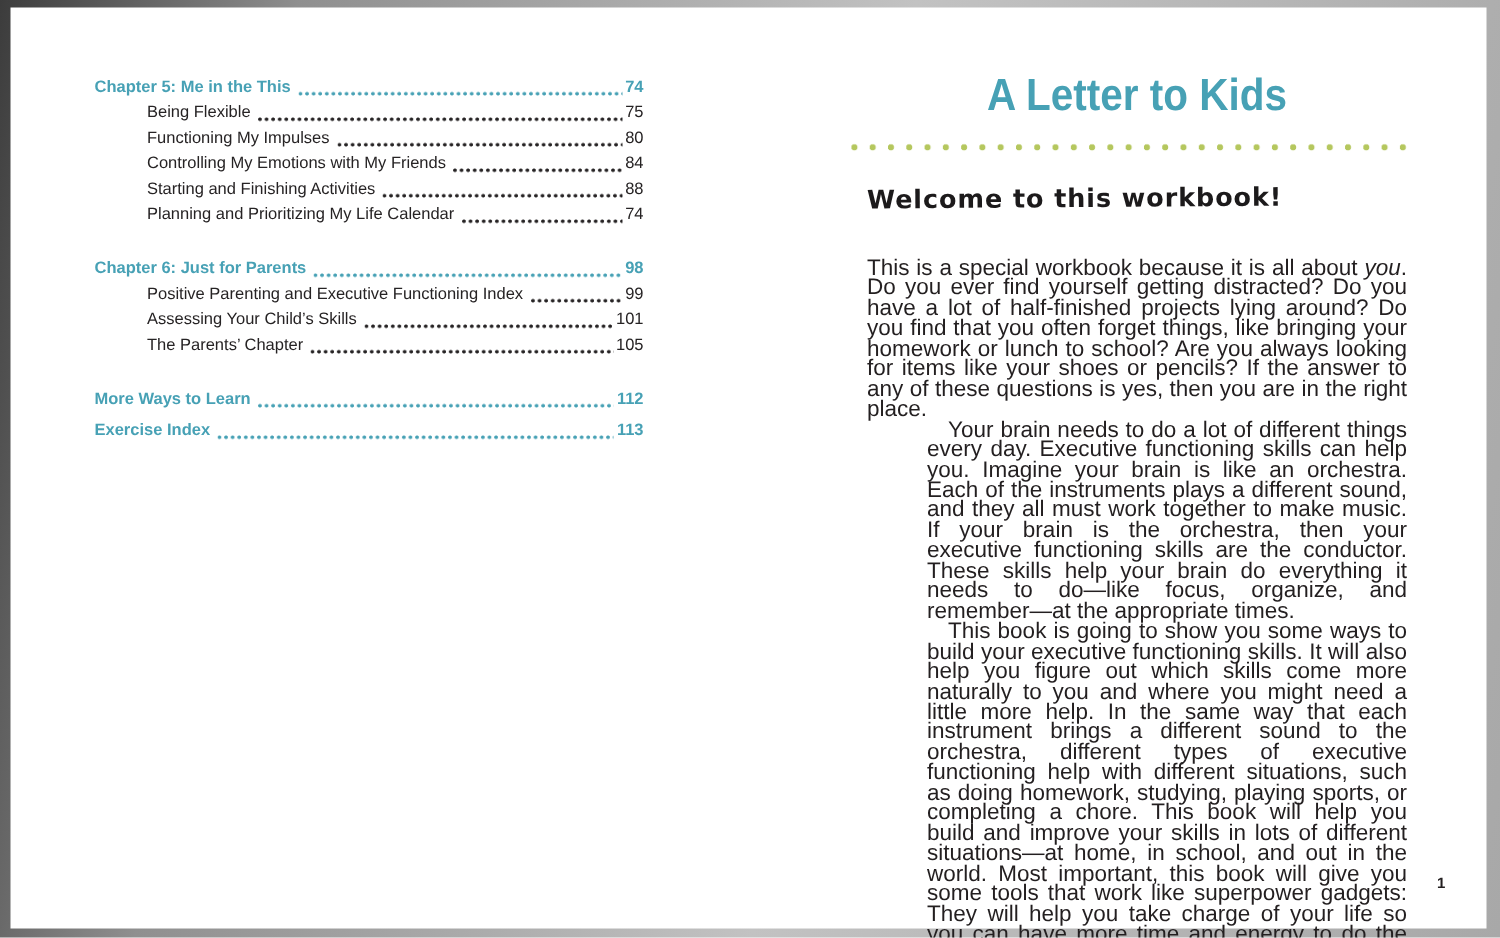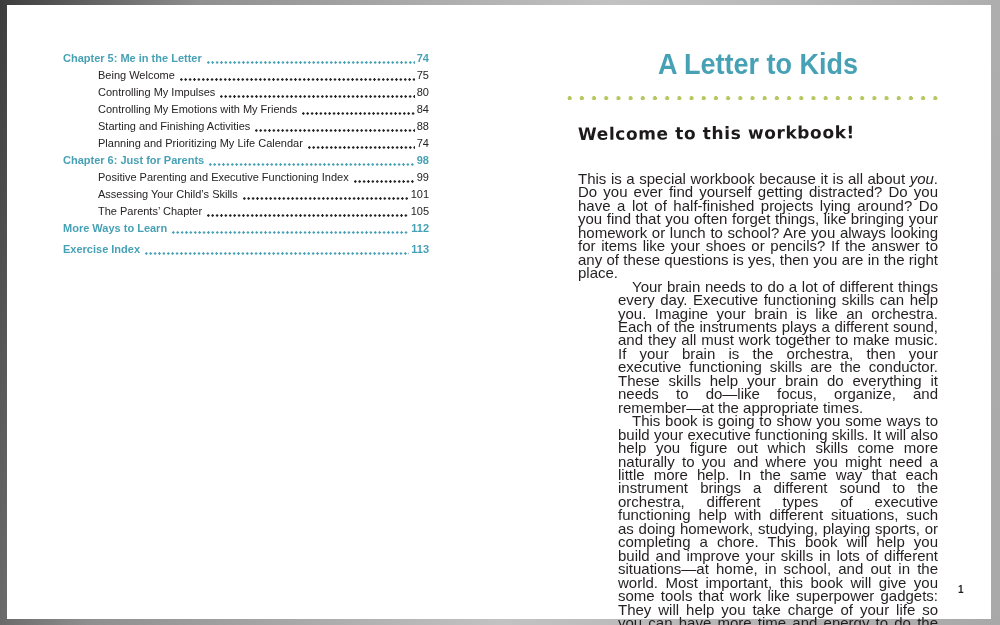--- a/index.html
+++ b/index.html
@@ -31,21 +31,21 @@
     align-items: flex-end;
     font-size: 11px;
     line-height: 17px;
     color: #262324;
   }
   .toc-row.chapter {
     color: var(--teal);
     font-weight: bold;
   }
   .toc-row.sub { padding-left: 35px; }
-  .gap-lg { }
+  .gap-lg { margin-top: 19px; }
   .gap-sm { margin-top: 4px; }
   .toc-label { white-space: nowrap; }
   .toc-pagenum { white-space: nowrap; text-align: right; }
   .leader {
     flex: 1 1 auto;
     height: 3px;
     margin: 0 2px 3px 5px;
     background-image: radial-gradient(circle at 1.3px 1.5px, currentColor 1px, transparent 1.4px);
     background-size: 4.4px 3px;
     background-repeat: repeat-x;
@@ -120,31 +120,31 @@
     color: #231f20;
   }
 </style>
 </head>
 <body>
 
 <div class="sheet">
 
   <div class="toc" id="toc">
       <div class="toc-row chapter">
-        <span class="toc-label">Chapter 5: Me in the Letter</span>
+        <span class="toc-label">Chapter 5: Me in the This</span>
         <span class="leader"></span>
         <span class="toc-pagenum">74</span>
       </div>
       <div class="toc-row sub">
-        <span class="toc-label">Being Welcome</span>
+        <span class="toc-label">Being Flexible</span>
         <span class="leader"></span>
         <span class="toc-pagenum">75</span>
       </div>
       <div class="toc-row sub">
-        <span class="toc-label">Controlling My Impulses</span>
+        <span class="toc-label">Functioning My Impulses</span>
         <span class="leader"></span>
         <span class="toc-pagenum">80</span>
       </div>
       <div class="toc-row sub">
         <span class="toc-label">Controlling My Emotions with My Friends</span>
         <span class="leader"></span>
         <span class="toc-pagenum">84</span>
       </div>
       <div class="toc-row sub">
         <span class="toc-label">Starting and Finishing Activities</span>

